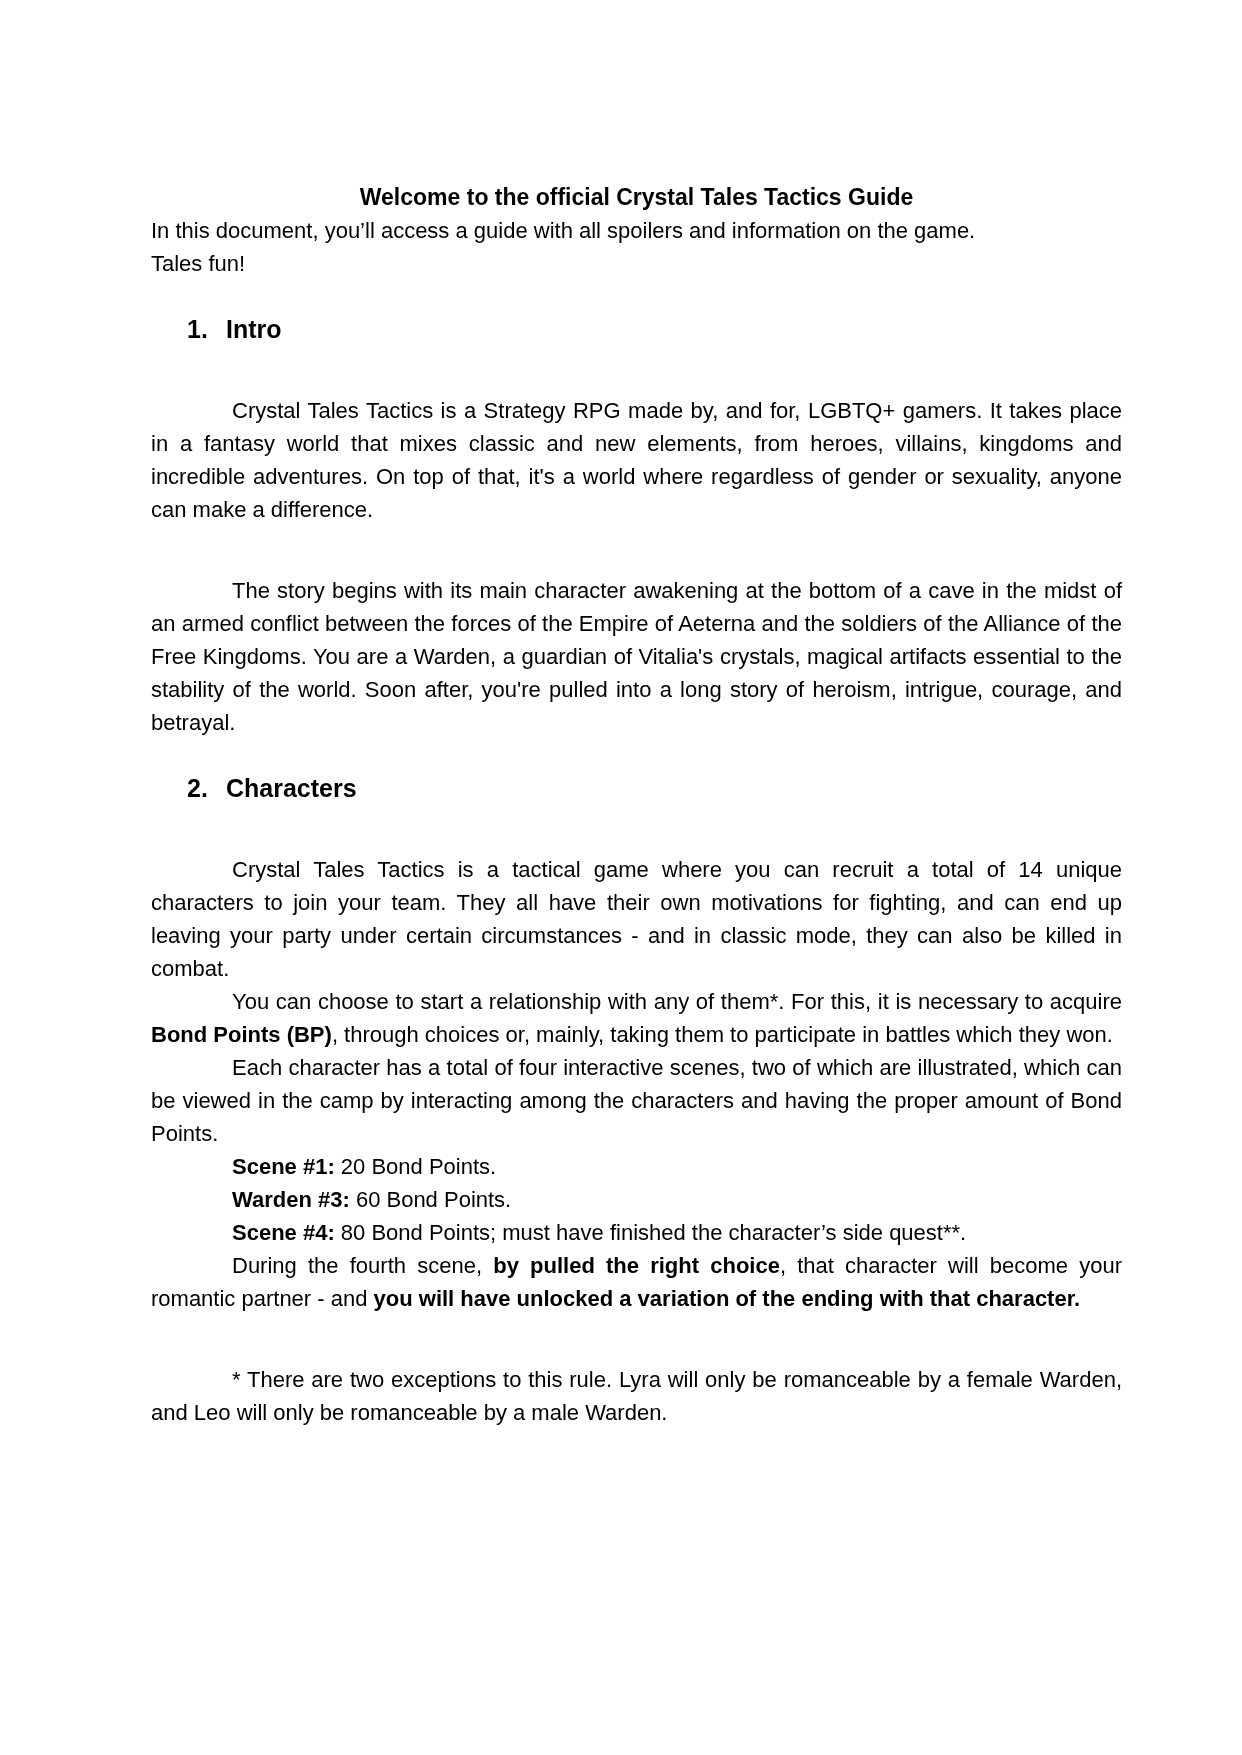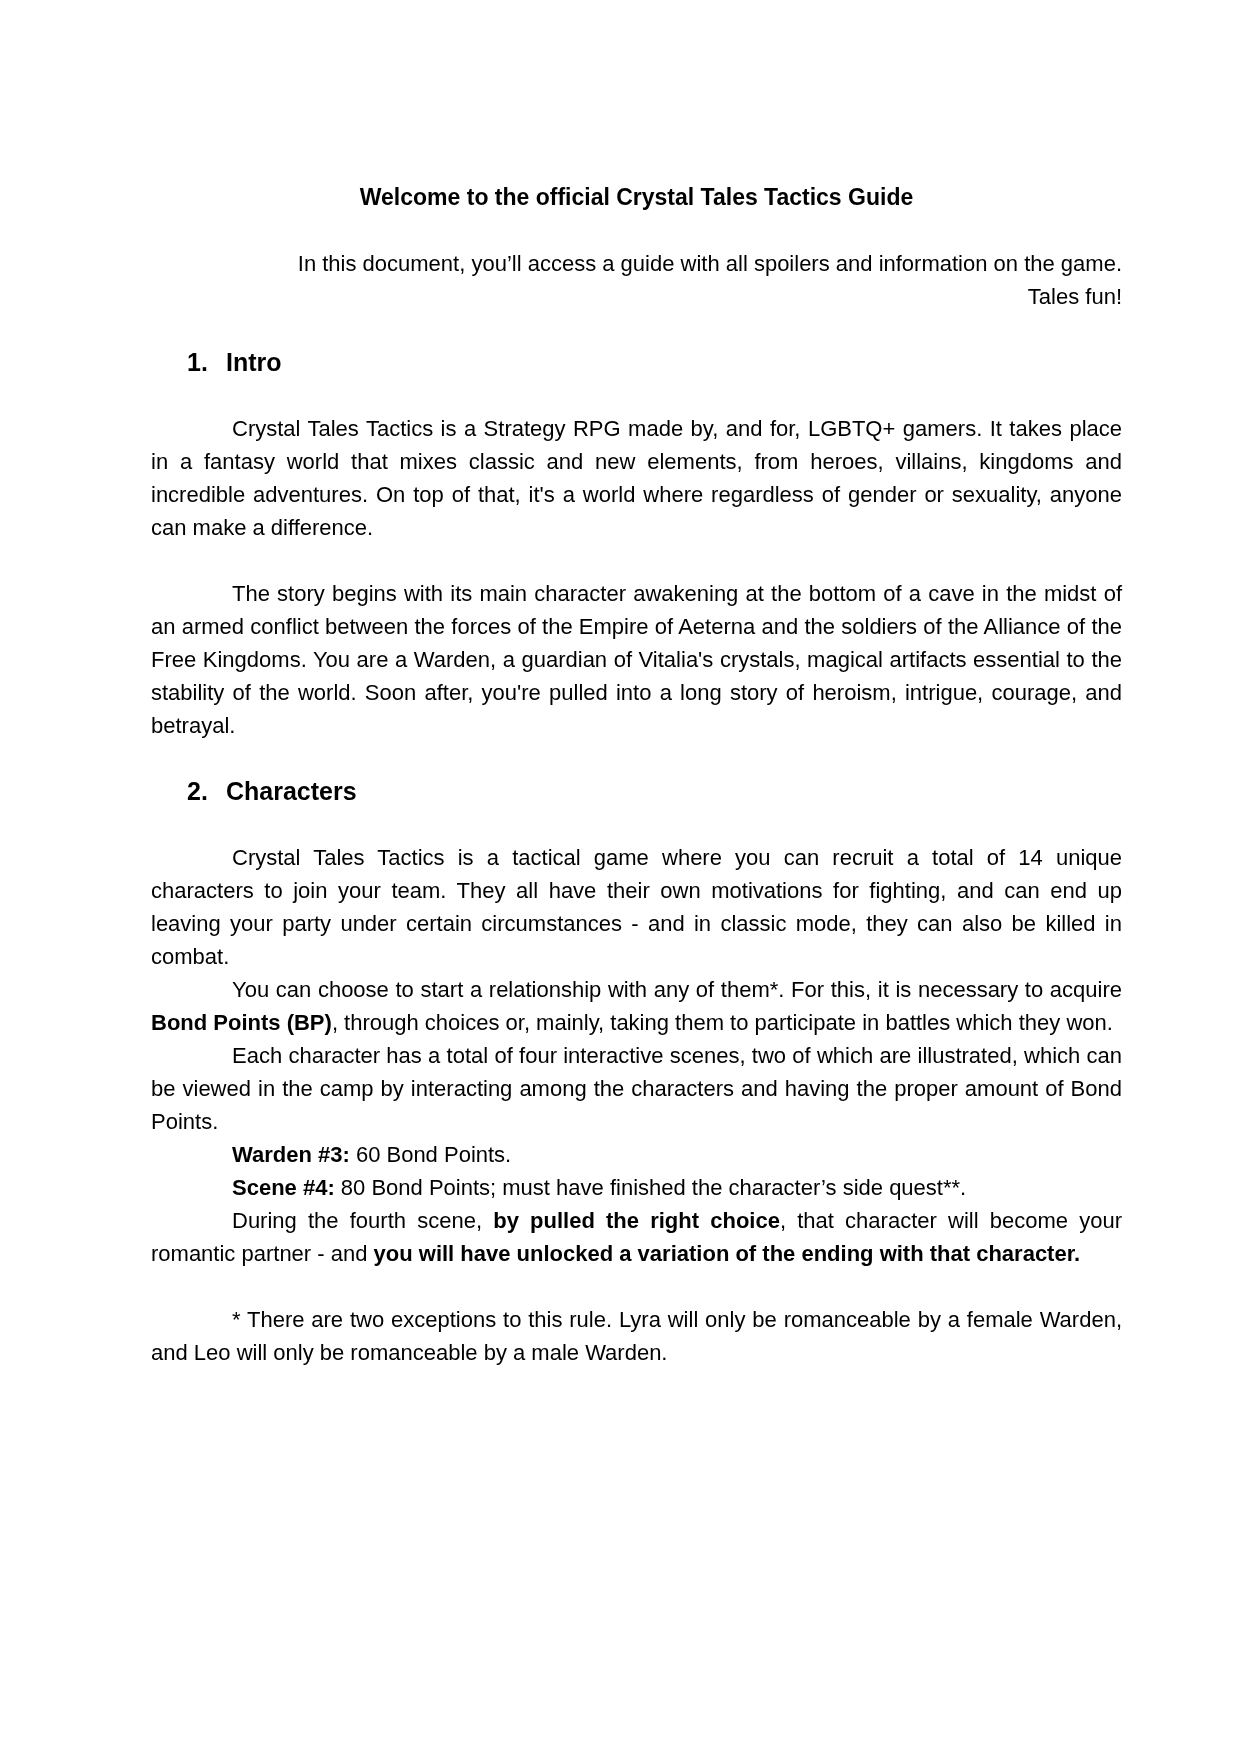--- a/index.html
+++ b/index.html
@@ -19,39 +19,38 @@
     background: #ffffff;
     padding: 181px 120px 0 151px;
   }
   .doc-title {
     text-align: center;
     font-weight: bold;
     font-size: 23px;
     line-height: 33px;
   }
   .intro-note {
-    margin-top: 33px;
-    text-align: right;
+    text-align: left;
   }
   .section-heading {
     display: flex;
     margin: 33px 0;
     font-weight: bold;
     font-size: 25px;
     line-height: 33px;
   }
   .heading-num {
     margin-left: 36px;
     min-width: 39px;
   }
   .para {
     text-align: justify;
     text-indent: 81px;
   }
-  .para.spaced { margin-top: 33px; }
+  .para.spaced { margin-top: 48px; }
   .bold { font-weight: bold; }
 </style>
 </head>
 <body>
 
 <div class="page">
   <div class="doc-title">Welcome to the official Crystal Tales Tactics Guide</div>
 
   <div class="intro-note">
       <div>In this document, you’ll access a guide with all spoilers and information on the game.</div>
@@ -65,18 +64,19 @@
       </div>
       <p class="para spaced"><span>Crystal Tales Tactics is a Strategy RPG made by, and for, LGBTQ+ gamers. It takes place in a fantasy world that mixes classic and new elements, from heroes, villains, kingdoms and incredible adventures. On top of that, it's a world where regardless of gender or sexuality, anyone can make a difference.</span></p>
       <p class="para spaced"><span>The story begins with its main character awakening at the bottom of a cave in the midst of an armed conflict between the forces of the Empire of Aeterna and the soldiers of the Alliance of the Free Kingdoms. You are a Warden, a guardian of Vitalia's crystals, magical artifacts essential to the stability of the world. Soon after, you're pulled into a long story of heroism, intrigue, courage, and betrayal.</span></p>
       <div class="section-heading">
         <span class="heading-num">2.</span>
         <span>Characters</span>
       </div>
       <p class="para spaced"><span>Crystal Tales Tactics is a tactical game where you can recruit a total of 14 unique characters to join your team. They all have their own motivations for fighting, and can end up leaving your party under certain circumstances - and in classic mode, they can also be killed in combat.</span></p>
       <p class="para"><span>You can choose to start a relationship with any of them*. For this, it is necessary to acquire </span><span class="bold">Bond Points (BP)</span><span>, through choices or, mainly, taking them to participate in battles which they won.</span></p>
       <p class="para"><span>Each character has a total of four interactive scenes, two of which are illustrated, which can be viewed in the camp by interacting among the characters and having the proper amount of Bond Points.</span></p>
+      <p class="para"><span class="bold">Scene #1:</span><span> 20 Bond Points.</span></p>
       <p class="para"><span class="bold">Warden #3:</span><span> 60 Bond Points.</span></p>
       <p class="para"><span class="bold">Scene #4:</span><span> 80 Bond Points; must have finished the character’s side quest**.</span></p>
       <p class="para"><span>During the fourth scene, </span><span class="bold">by pulled the right choice</span><span>, that character will become your romantic partner - and </span><span class="bold">you will have unlocked a variation of the ending with that character.</span></p>
       <p class="para spaced"><span>* There are two exceptions to this rule. Lyra will only be romanceable by a female Warden, and Leo will only be romanceable by a male Warden.</span></p>
     </div>
 </div>
 
 </body></html>

